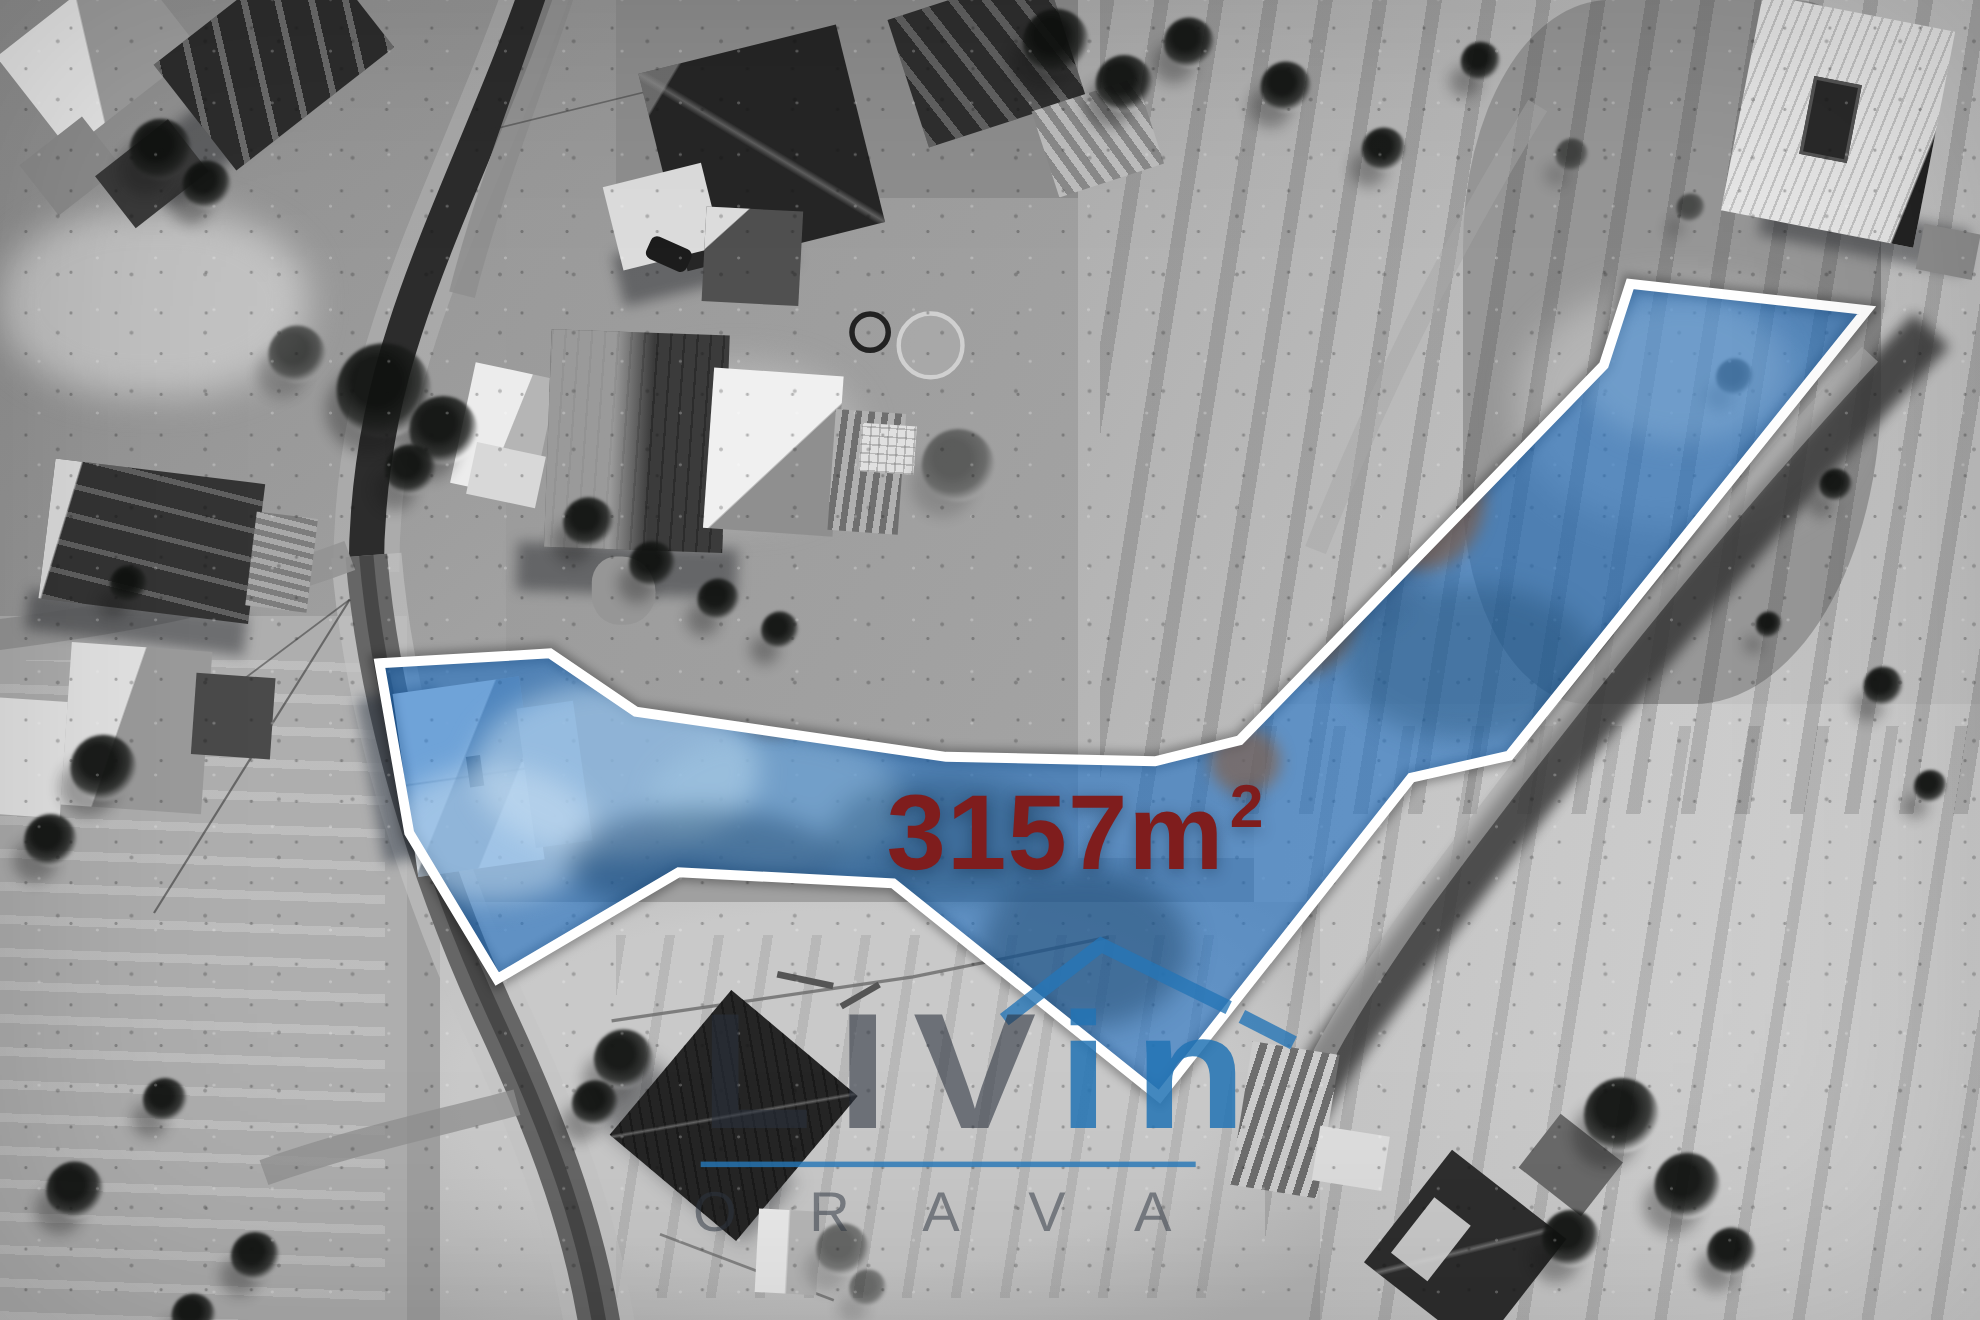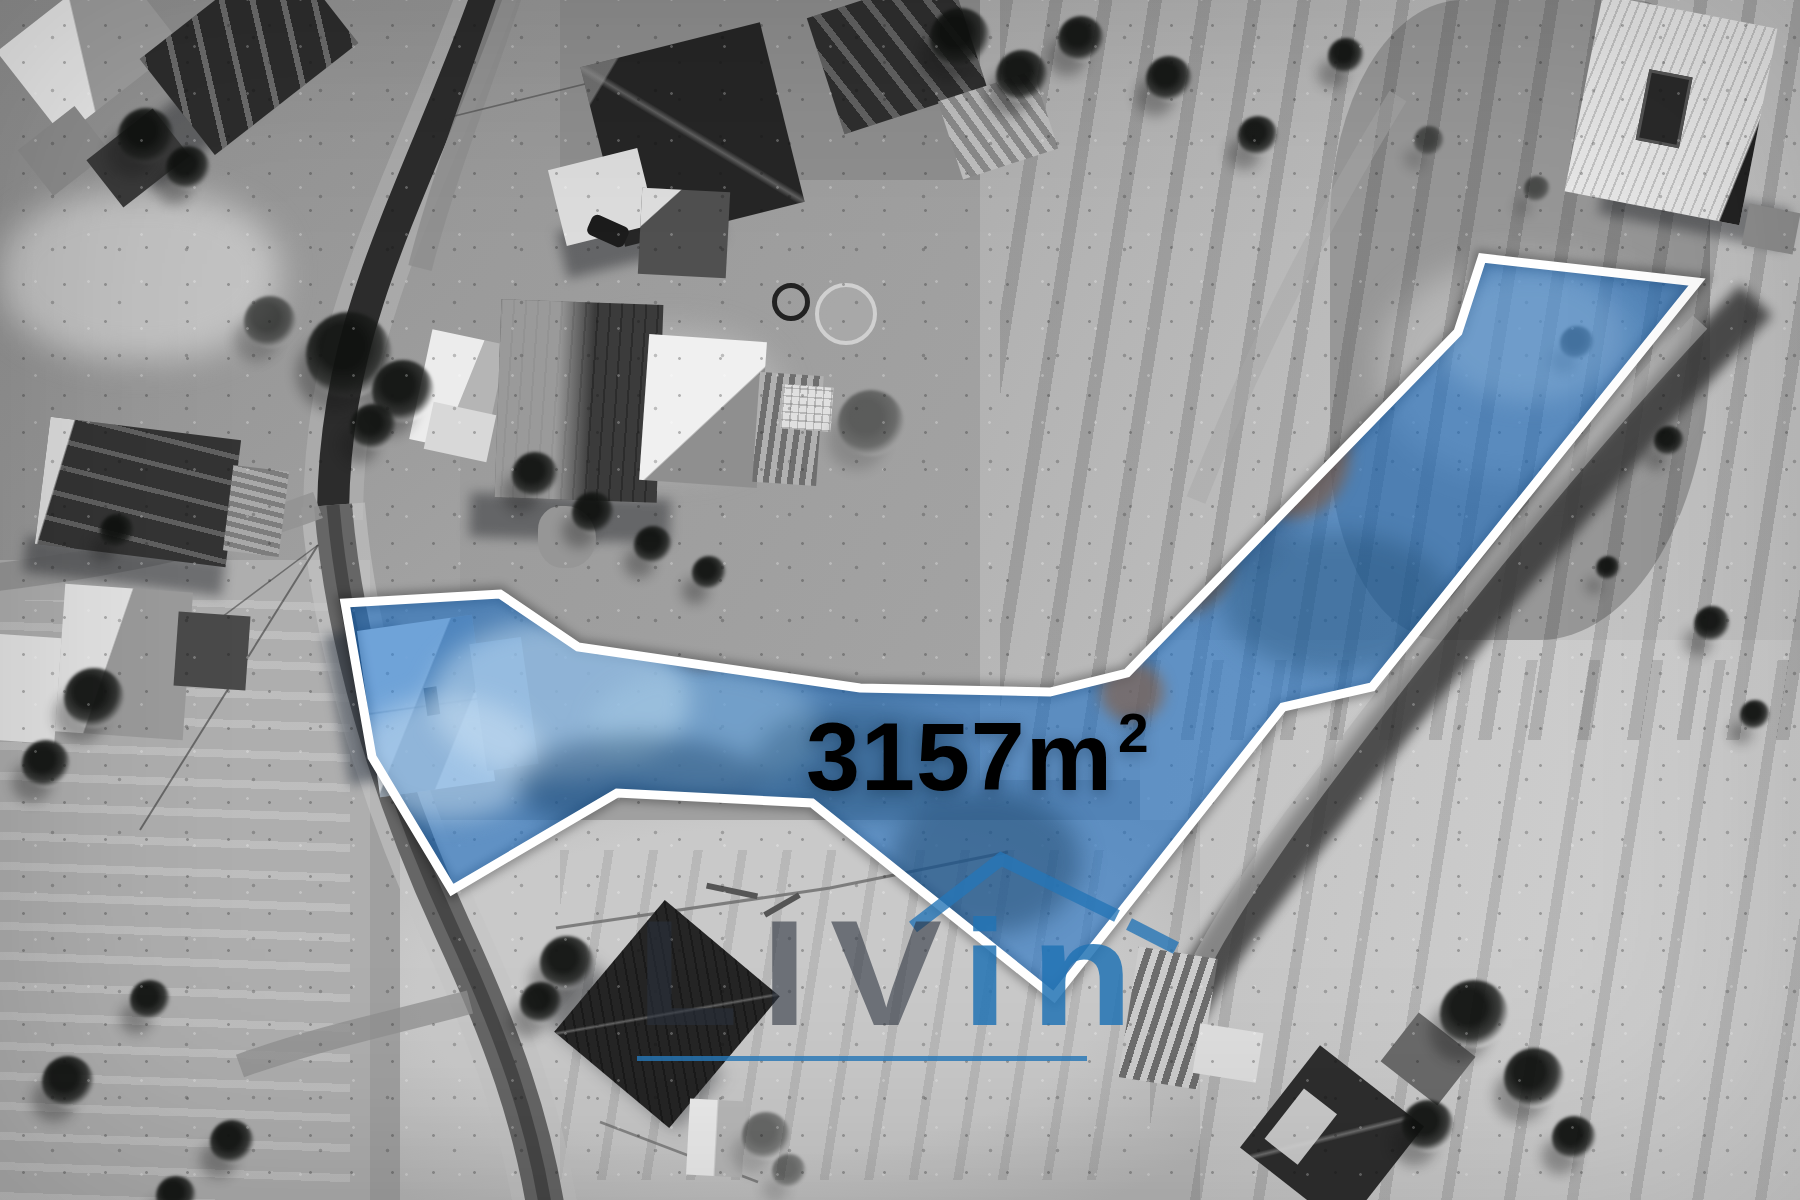--- a/index.html
+++ b/index.html
@@ -31,21 +31,21 @@
     background:radial-gradient(circle at 42% 40%,rgba(16,18,16,.95) 0 30%,rgba(26,28,26,.8) 55%,rgba(30,32,30,0) 72%);
     box-shadow:-14px 18px 12px -4px rgba(25,25,25,.33);}
   .grain{position:absolute;inset:0;pointer-events:none;opacity:.5;background-image:
     radial-gradient(circle,rgba(20,20,20,.55) 1px,transparent 1.8px),
     radial-gradient(circle,rgba(15,15,15,.45) 1.3px,transparent 2.2px),
     radial-gradient(circle,rgba(255,255,255,.5) 1px,transparent 1.7px);
     background-size:41px 37px,67px 53px,53px 47px;background-position:3px 7px,19px 11px,9px 23px;}
   .vignette{position:absolute;inset:0;pointer-events:none;box-shadow:inset 0 0 240px rgba(0,0,0,.18);}
   svg{position:absolute;left:0;top:0;}
   
-  .area-label{position:absolute;left:806px;top:708px;color:#000000;font-weight:600;
+  .area-label{position:absolute;left:806px;top:708px;color:#7f1d1d;font-weight:600;
     text-shadow:0 3px 14px rgba(0,25,50,.35);white-space:nowrap;line-height:1;}
   .area-label .big{font-size:97px;letter-spacing:1px;}
   .area-label .sup{display:inline-block;font-size:55px;transform:translateY(-38px);margin-left:5px;}
   
   .wm-brand{position:absolute;left:636px;top:898px;line-height:1;font-size:150px;font-weight:600;
     letter-spacing:20px;transform:scaleX(1.12);transform-origin:left top;white-space:nowrap;}
   .wm-liv{color:rgba(42,48,60,.58);}
   .wm-in{color:rgba(34,115,180,.85);}
   .wm-divider{position:absolute;left:637px;top:1056px;width:450px;height:5px;background:rgba(38,118,182,.82);}
   .wm-sub{position:absolute;left:630px;top:1076px;font-size:51px;font-weight:400;letter-spacing:66px;
@@ -234,14 +234,15 @@
   <div class="area-label">
     <span class="big">3157</span><span class="big">m</span><span class="sup">2</span>
   </div>
 
   <svg width="1800" height="1200" viewBox="0 0 1800 1200">
     <polyline points="913,927 1001,859 1117,916" fill="none" stroke="rgba(38,118,182,.8)" stroke-width="13"></polyline>
     <polyline points="1129,924 1176,948" fill="none" stroke="rgba(38,118,182,.8)" stroke-width="13"></polyline>
   </svg>
   <div class="wm-brand"><span class="wm-liv">LIV</span><span class="wm-in">in</span></div>
   <div class="wm-divider"></div>
+  <div class="wm-sub">ORAVA</div>
 
 </div>
 
 </body></html>

